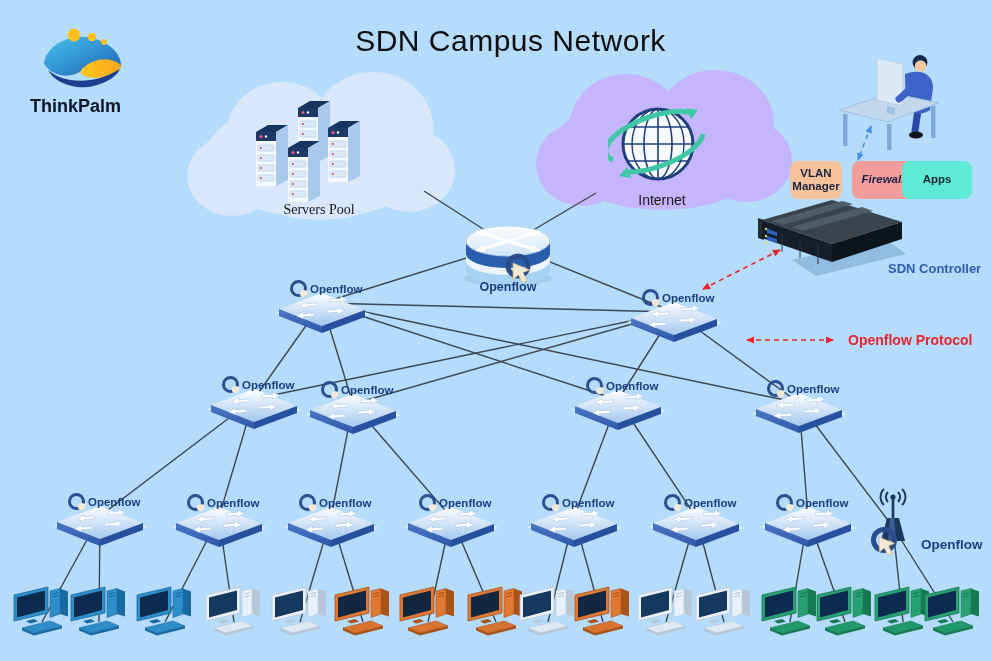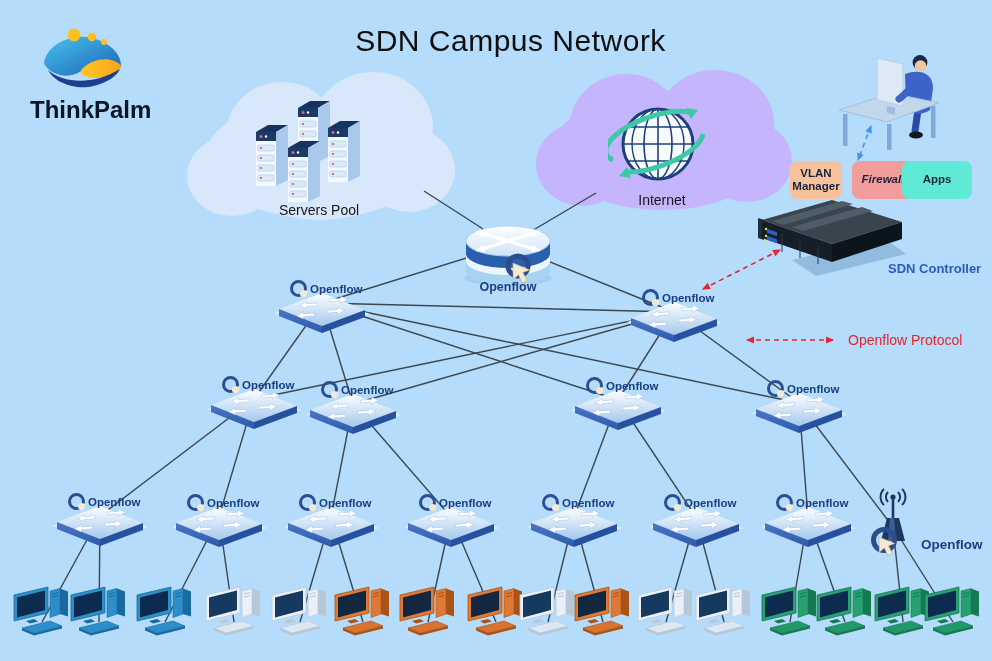--- a/index.html
+++ b/index.html
@@ -8,21 +8,21 @@
   }
   html,body{margin:0;padding:0;background:#9cc6e8;}
   .stage{position:relative;width:992px;height:661px;overflow:hidden;
          background:var(--bg);font-family:"Liberation Sans",sans-serif;}
   .abs{position:absolute;}
   .title{left:0;right:0;top:24px;text-align:center;font-size:30px;font-weight:500;
          color:#0e0e0e;letter-spacing:.5px;padding-left:29px;}
   
   .logo{left:26px;top:24px;width:130px;height:96px;}
   .logo-text{position:absolute;left:4px;top:72px;width:120px;
-             font-size:24px;font-weight:bold;color:#0c1526;}
+             font-size:18px;font-weight:bold;color:#0c1526;}
   
   .cloud{border-radius:50%;}
   .cloud, .bump{background:#d8e8fa;}
   .cloud-servers{left:205px;top:98px;width:228px;height:120px;}
   .cloud-internet{left:552px;top:92px;width:220px;height:118px;}
   .cloud-internet, .cloud-internet .bump{background:#c4b5fd;}
   .bump{position:absolute;border-radius:50%;}
   .cloud-label{position:absolute;left:0;right:0;text-align:center;
                font-size:14px;color:#161616;z-index:5;}
   
@@ -32,21 +32,21 @@
   
   .of-label{font-size:11.5px;font-weight:bold;color:var(--of);white-space:nowrap;}
   .badge{display:flex;align-items:center;gap:3px;z-index:4;}
   .ring{width:11px;height:11px;border:3px solid #2b4f93;border-radius:50%;
         display:inline-block;position:relative;flex:none;}
   .ring::after{content:"";position:absolute;width:7px;height:7px;right:-3px;bottom:-3px;
         background:#f3e9d4;border-radius:70% 0 60% 60%;transform:rotate(15deg);}
   .router-label{left:458px;top:280px;width:100px;text-align:center;font-size:12.5px;
         font-weight:bold;color:var(--of);z-index:4;}
   .ap-label{left:921px;top:537px;font-size:13.5px;font-weight:bold;color:var(--of);z-index:4;}
-  .legend-label{left:848px;top:332px;font-size:14px;font-weight:normal;color:var(--red);z-index:4;}
+  .legend-label{left:848px;top:332px;font-size:14px;font-weight:bold;color:var(--red);z-index:4;}
   .ctrl-label{left:888px;top:261px;font-size:13px;font-weight:bold;color:var(--ctrl);z-index:4;}
   svg.layer{position:absolute;left:0;top:0;z-index:2;}
   svg.toplayer{position:absolute;left:0;top:0;z-index:5;}
   .art{z-index:3;}
 </style>
 </head>
 <body>
 
 <div class="stage">
 
@@ -73,21 +73,21 @@
     </svg>
     <div class="logo-text">ThinkPalm</div>
   </div>
 
   <div class="abs cloud cloud-servers">
     <span class="bump" style="left:-18px;top:38px;width:90px;height:80px;"></span>
     <span class="bump" style="left:22px;top:-16px;width:110px;height:100px;"></span>
     <span class="bump" style="left:108px;top:-26px;width:120px;height:110px;"></span>
     <span class="bump" style="left:158px;top:30px;width:92px;height:84px;"></span>
     <span class="bump" style="left:40px;top:46px;width:150px;height:76px;"></span>
-    <div class="cloud-label" style="top:104px;">Servers Pool</div>
+    <div class="cloud-label" style="top:104px;font-family:Liberation Serif, serif;">Servers Pool</div>
     <div id="towers">
         <svg width="38" height="74" viewBox="0 0 38 74" class="abs" style="left: 91px; top: -4px;">
           <polygon points="2,14 14,7 34,7 22,14" fill="#16335f"></polygon>
           <polygon points="22,14 34,7 34,62 22,68" fill="#a9c9ec"></polygon>
           <rect x="2" y="14" width="20" height="54" fill="#f4f9ff"></rect>
           <rect x="2" y="14" width="20" height="9" fill="#1d3965"></rect>
           <circle cx="7" cy="18.5" r="1.5" fill="#ff4f8c"></circle>
           <circle cx="12" cy="18.5" r="1.2" fill="#ffffff"></circle>
           <rect x="4" y="27" width="16" height="6" rx="1" fill="#dceaf8" stroke="#b9d2ee" stroke-width="0.8"></rect>
           <circle cx="7" cy="30" r="1.1" fill="#e0457b"></circle>

